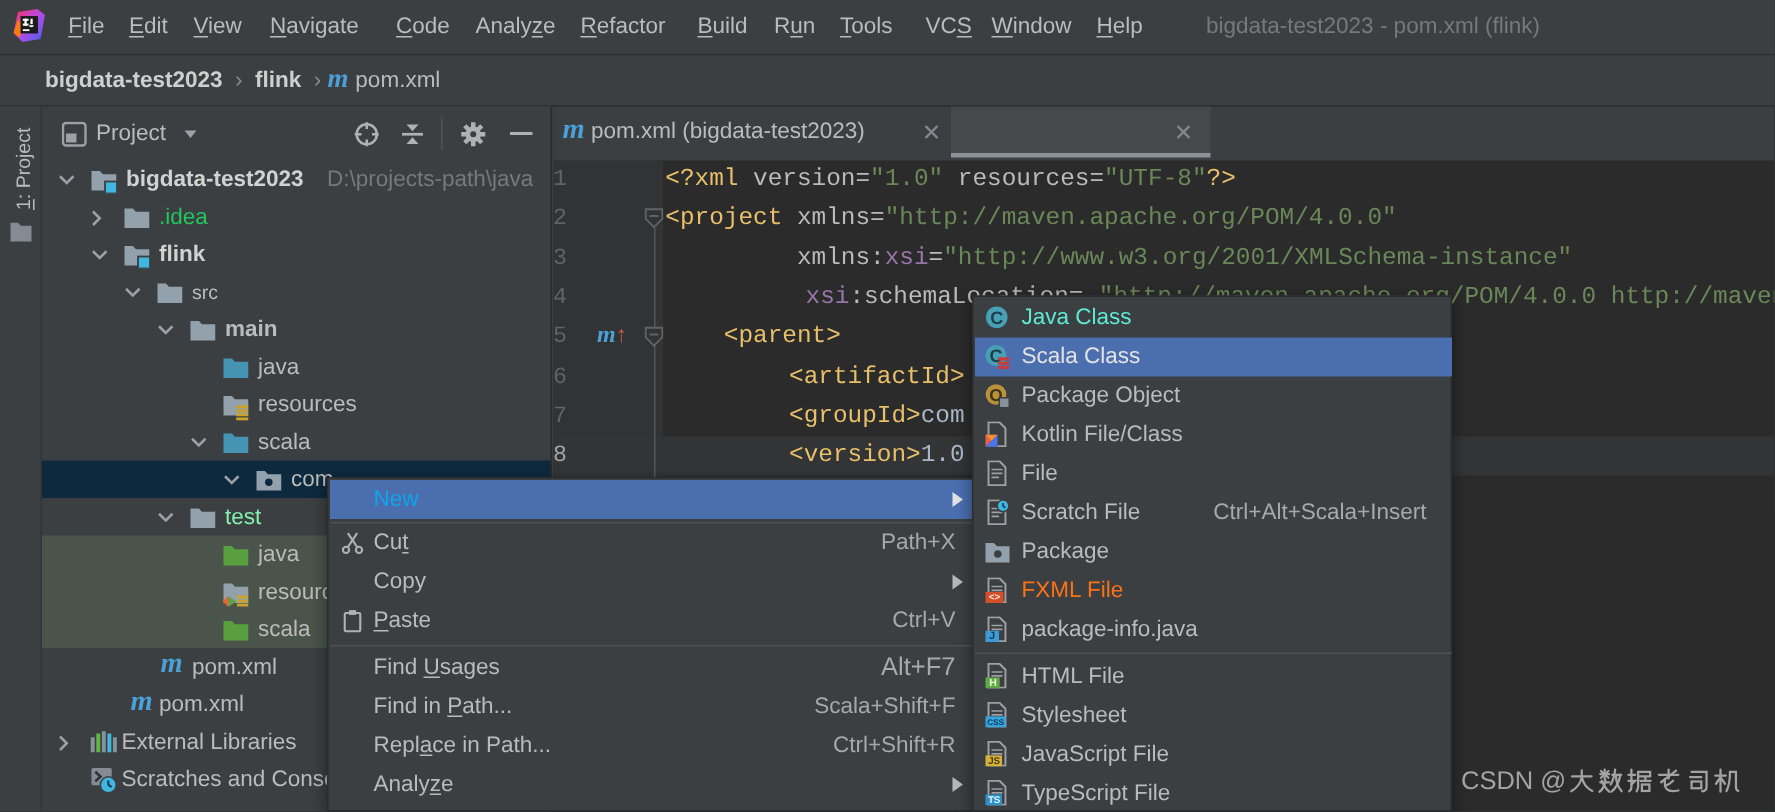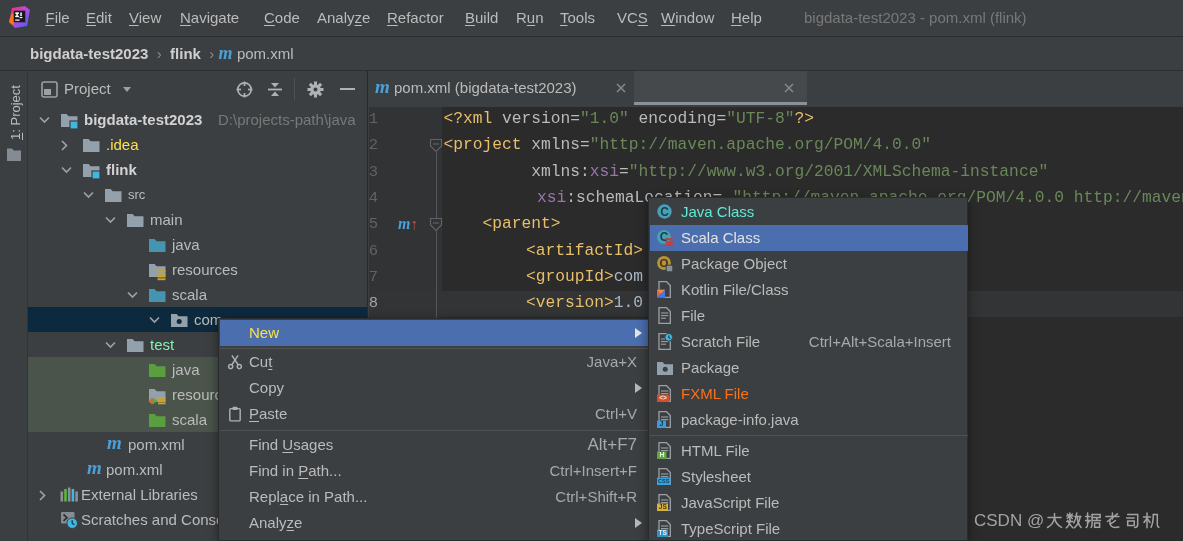--- a/index.html
+++ b/index.html
@@ -132,21 +132,21 @@
       <rect x="10" y="9" width="8" height="8" fill="#40B6E0" stroke="#3C3F41" stroke-width="1.2"></rect>
     </svg>
   <div class="abs nw" style="left:56px;top:36px;height:25px;line-height:25px;font-size:15px;font-weight:700;color:#D2D2D2">bigdata-test2023</div>
   <div class="abs nw" style="left:190px;top:36px;height:25px;line-height:25px;font-size:15px;font-weight:400;color:#787878">D:\projects-path\java</div>
   <svg class="abs" style="left:32px;top:68px" width="9" height="13" viewBox="0 0 9 13">
       <polyline points="2,2 6.5,6.5 2,11" fill="none" stroke="#9DA0A4" stroke-width="1.7"></polyline>
     </svg>
   <svg class="abs" style="left:54px;top:66px" width="19" height="17" viewBox="0 0 19 17">
       <path d="M1 2 h5.6 l2 2.2 H17.5 V15 H1 Z" fill="#93A1AC"></path>
     </svg>
-  <div class="abs nw" style="left:78px;top:61px;height:25px;line-height:25px;font-size:15px;font-weight:400;color:#fde047">.idea</div>
+  <div class="abs nw" style="left:78px;top:61px;height:25px;line-height:25px;font-size:15px;font-weight:400;color:#22c55e">.idea</div>
   <svg class="abs" style="left:32px;top:95px" width="13" height="9" viewBox="0 0 13 9">
       <polyline points="2,1.5 6.5,6 11,1.5" fill="none" stroke="#9DA0A4" stroke-width="1.7"></polyline>
     </svg>
   <svg class="abs" style="left:54px;top:91px" width="19" height="17" viewBox="0 0 19 17">
       <path d="M1 2 h5.6 l2 2.2 H17.5 V15 H1 Z" fill="#93A1AC"></path>
       <rect x="10" y="9" width="8" height="8" fill="#40B6E0" stroke="#3C3F41" stroke-width="1.2"></rect>
     </svg>
   <div class="abs nw" style="left:78px;top:86px;height:25px;line-height:25px;font-size:15px;font-weight:700;color:#D2D2D2">flink</div>
   <svg class="abs" style="left:54px;top:120px" width="13" height="9" viewBox="0 0 13 9">
       <polyline points="2,1.5 6.5,6 11,1.5" fill="none" stroke="#9DA0A4" stroke-width="1.7"></polyline>
@@ -154,21 +154,21 @@
   <svg class="abs" style="left:76px;top:116px" width="19" height="17" viewBox="0 0 19 17">
       <path d="M1 2 h5.6 l2 2.2 H17.5 V15 H1 Z" fill="#93A1AC"></path>
     </svg>
   <div class="abs nw" style="left:100px;top:111px;height:25px;line-height:25px;font-size:13px;font-weight:400;color:#BBBBBB">src</div>
   <svg class="abs" style="left:76px;top:145px" width="13" height="9" viewBox="0 0 13 9">
       <polyline points="2,1.5 6.5,6 11,1.5" fill="none" stroke="#9DA0A4" stroke-width="1.7"></polyline>
     </svg>
   <svg class="abs" style="left:98px;top:141px" width="19" height="17" viewBox="0 0 19 17">
       <path d="M1 2 h5.6 l2 2.2 H17.5 V15 H1 Z" fill="#93A1AC"></path>
     </svg>
-  <div class="abs nw" style="left:122px;top:136px;height:25px;line-height:25px;font-size:15px;font-weight:400;color:#BBBBBB">main</div>
+  <div class="abs nw" style="left:122px;top:136px;height:25px;line-height:25px;font-size:15px;font-weight:700;color:#BBBBBB">main</div>
   <svg class="abs" style="left:120px;top:166px" width="19" height="17" viewBox="0 0 19 17">
       <path d="M1 2 h5.6 l2 2.2 H17.5 V15 H1 Z" fill="#4494B2"></path>
     </svg>
   <div class="abs nw" style="left:144px;top:161px;height:25px;line-height:25px;font-size:15px;font-weight:400;color:#BBBBBB">java</div>
   <svg class="abs" style="left:120px;top:191px" width="19" height="20" viewBox="0 0 19 20">
       <path d="M1 2 h5.6 l2 2.2 H17.5 V15 H1 Z" fill="#93A1AC"></path>
       <rect x="9.5" y="8.2" width="8" height="1.9" fill="#C9A22F"></rect>
       <rect x="9.5" y="10.9" width="8" height="1.9" fill="#C9A22F"></rect>
       <rect x="9.5" y="13.6" width="8" height="1.9" fill="#C9A22F"></rect>
       <rect x="9.5" y="16.3" width="8" height="1.9" fill="#C9A22F"></rect>
@@ -254,21 +254,21 @@
   <div class="lnum" style="left:-21px;top:219.1px;color:#A4A3A3">8</div>
   <svg class="abs" style="left:60px;top:67.3px" width="14" height="15" viewBox="0 0 14 15">
       <path d="M1.5 1.5 H12.5 V8 L7 13.5 L1.5 8 Z" fill="#313335" stroke="#606366" stroke-width="1.2"></path>
       <line x1="4" y1="6" x2="10" y2="6" stroke="#606366" stroke-width="1.2"></line>
     </svg>
   <svg class="abs" style="left:60px;top:146.2px" width="14" height="15" viewBox="0 0 14 15">
       <path d="M1.5 1.5 H12.5 V8 L7 13.5 L1.5 8 Z" fill="#313335" stroke="#606366" stroke-width="1.2"></path>
       <line x1="4" y1="6" x2="10" y2="6" stroke="#606366" stroke-width="1.2"></line>
     </svg>
   <div class="abs nw" style="left:29px;top:141.2px;height:25px;line-height:23px"><span style="font:italic 700 16px 'Liberation Serif';color:#4BA0D8">m</span><span style="font:700 15px 'Liberation Sans';color:#C75450">↑</span></div>
-  <div class="cl" style="left:74.5px;top:35.0px"><span class="tag">&lt;?xml</span><span class="att"> version=</span><span class="str">"1.0"</span><span class="att"> encoding=</span><span class="str">"UTF-8"</span><span class="tag">?&gt;</span></div>
+  <div class="cl" style="left:74.5px;top:35.0px"><span class="tag">&lt;?xml</span><span class="att"> version=</span><span class="str">"1.0"</span><span class="att"> resources=</span><span class="str">"UTF-8"</span><span class="tag">?&gt;</span></div>
   <div class="cl" style="left:74.5px;top:61.3px"><span class="tag">&lt;project</span><span class="att"> xmlns=</span><span class="str">"http://maven.apache.org/POM/4.0.0"</span></div>
   <div class="cl" style="left:74.5px;top:87.6px">         <span class="att">xmlns:</span><span class="ns">xsi</span><span class="att">=</span><span class="str">"http://www.w3.org/2001/XMLSchema-instance"</span></div>
   <div class="cl" style="left:168px;top:113.9px"><span class="ns">xsi</span><span class="att">:schemaLocation=</span></div>
   <div class="cl" style="left:363.5px;top:113.9px"><span class="str">"http://maven.apache.org/POM/4.0.0 http://maven.apache.org/xsd/maven-4.0.0.xsd"&gt;</span></div>
   <div class="cl" style="left:74.5px;top:140.2px">    <span class="tag">&lt;parent&gt;</span></div>
   <div class="cl" style="left:79px;top:166.5px">        <span class="tag">&lt;artifactId&gt;</span></div>
   <div class="cl" style="left:79px;top:192.8px">        <span class="tag">&lt;groupId&gt;</span>com</div>
   <div class="cl" style="left:79px;top:219.1px">        <span class="tag">&lt;version&gt;</span>1.0</div>
 
   <div id="tabbar">
@@ -285,46 +285,46 @@
         <g stroke="#84888C" stroke-width="1.6">
           <line x1="2" y1="2" x2="10" y2="10"></line>
           <line x1="10" y1="2" x2="2" y2="10"></line>
         </g>
       </svg>
   </div>
 </div>
 
 <div class="popup" id="cmenu" style="left:218px;top:318px;width:437px;height:223px">
   <div class="abs" style="left:1px;top:1px;width:435px;height:26px;background:#4B6EAF"></div>
-  <div class="mrow" style="left:30px;top:1px;height:26px;line-height:26px;color:#fde047">New</div>
+  <div class="mrow" style="left:30px;top:1px;height:26px;line-height:26px;color:#0ea5e9">New</div>
   <div class="arrow" style="top:14px;margin-top:-5.5px;border-left-color:#E3E3E3"></div>
   <div class="sep" style="top:29px;width:435px"></div>
   <svg class="micon" style="top:35px;margin-top:0" width="17" height="17" viewBox="0 0 17 17">
 <g stroke="#AFB1B3" stroke-width="1.5" fill="none">
 <line x1="5.2" y1="1.5" x2="12" y2="11.7"></line>
         <line x1="11.8" y1="1.5" x2="5" y2="11.7"></line>
 <circle cx="3.9" cy="13.4" r="2.2"></circle>
         <circle cx="13.1" cy="13.4" r="2.2"></circle>
       </g>
     </svg>
     <div class="mrow" style="left:30px;top:30px;height:26px;line-height:26px">Cu<span class="u">t</span></div>
-    <div class="sc nw" style="top:30px;height:26px;line-height:26px;font-size:15px">Java+X</div>
+    <div class="sc nw" style="top:30px;height:26px;line-height:26px;font-size:15px">Path+X</div>
   <div class="mrow" style="left:30px;top:56px;height:26px;line-height:26px">Copy</div>
     <div class="arrow" style="top:69px"></div>
   <svg class="micon" style="top:87px;margin-top:0" width="17" height="17" viewBox="0 0 17 17">
 <rect x="3" y="2.8" width="11" height="13" rx="1" fill="none" stroke="#AFB1B3" stroke-width="1.5"></rect>
 <rect x="6" y="0.8" width="5" height="3.4" fill="#AFB1B3"></rect>
     </svg>
     <div class="mrow" style="left:30px;top:82px;height:26px;line-height:26px"><span class="u">P</span>aste</div>
     <div class="sc nw" style="top:82px;height:26px;line-height:26px;font-size:15px">Ctrl+V</div>
   <div class="sep" style="top:111px;width:435px"></div>
   <div class="mrow" style="left:30px;top:113px;height:26px;line-height:26px">Find <span class="u">U</span>sages</div>
     <div class="sc nw" style="top:113px;height:26px;line-height:26px;font-size:17px">Alt+F7</div>
   <div class="mrow" style="left:30px;top:139px;height:26px;line-height:26px">Find in <span class="u">P</span>ath...</div>
-    <div class="sc nw" style="top:139px;height:26px;line-height:26px;font-size:15px">Ctrl+Insert+F</div>
+    <div class="sc nw" style="top:139px;height:26px;line-height:26px;font-size:15px">Scala+Shift+F</div>
   <div class="mrow" style="left:30px;top:165px;height:26px;line-height:26px">Repl<span class="u">a</span>ce in Path...</div>
     <div class="sc nw" style="top:165px;height:26px;line-height:26px;font-size:15px">Ctrl+Shift+R</div>
   <div class="mrow" style="left:30px;top:191px;height:26px;line-height:26px">Analy<span class="u">z</span>e</div>
     <div class="arrow" style="top:204px"></div>
 </div>
 
 <div class="popup" id="smenu" style="left:648px;top:197px;width:320px;height:344px">
   <svg class="sicon" style="top:5px;margin-top:0" width="17" height="17" viewBox="0 0 17 17">
       <circle cx="8.5" cy="8.5" r="7.2" fill="#47A0B5"></circle>
       <text x="8.5" y="13" font-family="Liberation Sans" font-weight="700" font-size="12" fill="#1C3D47" text-anchor="middle">C</text>

